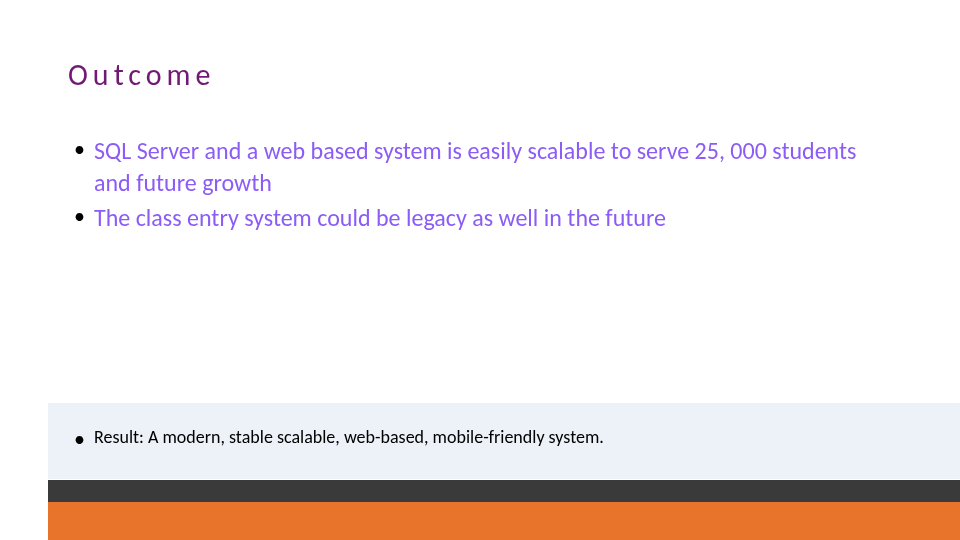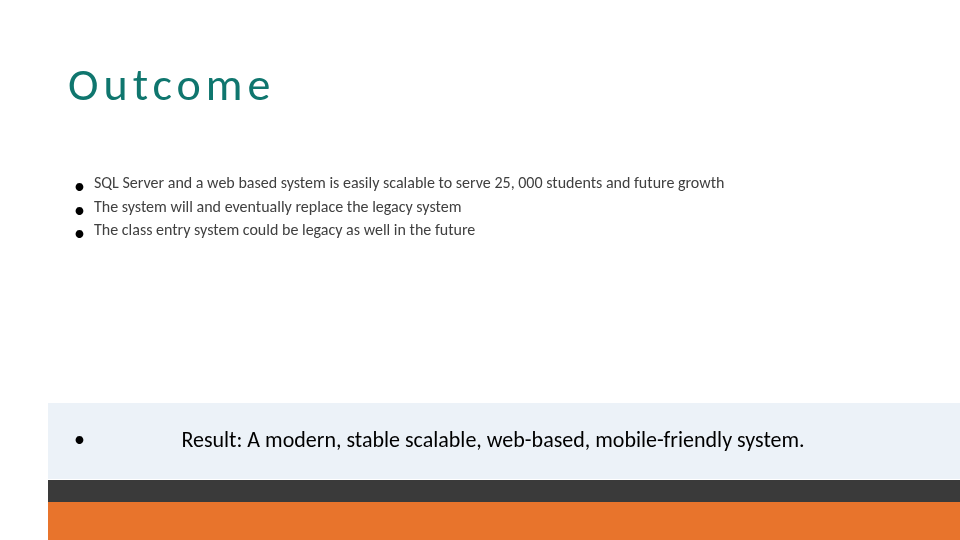--- a/index.html
+++ b/index.html
@@ -15,35 +15,35 @@
       position: relative;
       overflow: hidden;
     }
     .slide {
       width: 100%;
       height: 100%;
       position: relative;
       padding: 56px 68px 0 68px;
     }
     .title {
-      font-size: 46px;
+      font-size: 30px;
       font-weight: 400;
-      color: #0f766e;
+      color: #701a75;
       letter-spacing: 5px;
-      margin-bottom: 60px;
+      margin-bottom: 42px;
     }
     .bullet-list {
       list-style: none;
       padding-left: 0;
     }
     .bullet-list li {
       position: relative;
       padding-left: 26px;
-      font-size: 16px;
-      color: #404040;
+      font-size: 24px;
+      color: #8b5cf6;
       line-height: 1.35;
       margin-bottom: 2px;
     }
     .bullet-list li::before {
       content: "•";
       position: absolute;
       left: 6px;
       top: 0;
       font-size: 22px;
       color: #000000;
@@ -60,25 +60,24 @@
     .result-wrap {
       position: absolute;
       left: 68px;
       right: 68px;
       top: 425px;
       z-index: 1;
     }
     .result-wrap li {
       position: relative;
       padding-left: 26px;
-      font-size: 22px;
+      font-size: 18px;
       color: #000000;
       line-height: 1.35;
       list-style: none;
-      text-align: center;
     }
     .result-wrap li::before {
       content: "•";
       position: absolute;
       left: 6px;
       top: 0;
       font-size: 22px;
     }
     .orange-bar {
       position: absolute;
@@ -100,21 +99,20 @@
     }
   </style>
 </head>
 <body>
 
 <div class="slide">
   <h1 class="title">Outcome</h1>
 
   <ul class="bullet-list">
     <li>SQL Server and a web based system is easily scalable to serve 25, 000 students and future growth</li>
-    <li>The system will and eventually replace the legacy system</li>
     <li>The class entry system could be legacy as well in the future</li>
   </ul>
 
   <div class="highlight-band"></div>
 
   <ul class="result-wrap">
     <li>Result:  A modern, stable scalable, web-based, mobile-friendly system.</li>
   </ul>
 
   <div class="dark-strip"></div>

